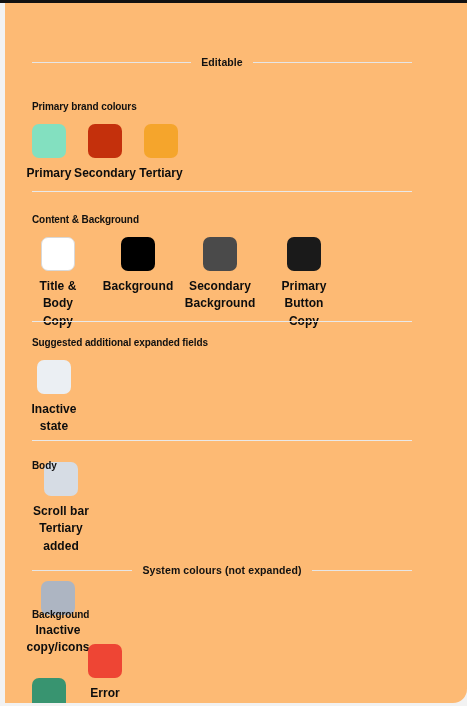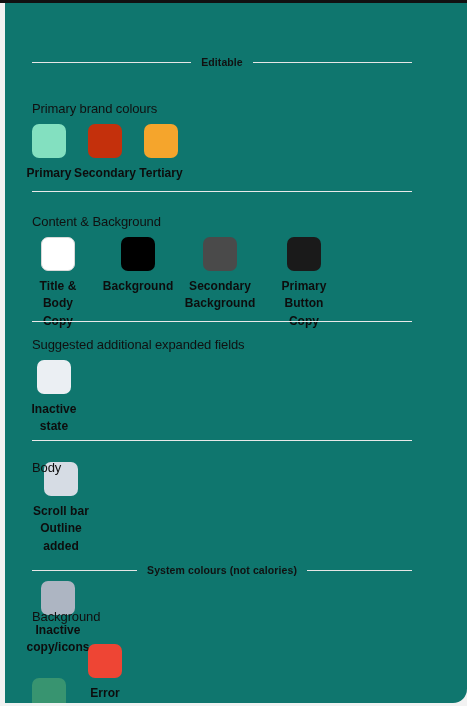--- a/index.html
+++ b/index.html
@@ -27,21 +27,21 @@
     width: 467px;
     height: 706px;
     background: #f2f2f2;
   }
   .card {
     position: absolute;
     top: 3px;
     left: 5px;
     width: 462px;
     height: 700px;
-    background: #0f766e;
+    background: #fdba74;
     border-radius: 0 0 14px 0;
     overflow: hidden;
   }
   .inner {
     position: absolute;
     top: 0; left: 0;
     width: 462px;
     height: 700px;
   }
 
@@ -73,22 +73,22 @@
     left: 27px;
     width: 380px;
     height: 1px;
     background: #e9e9e9;
   }
 
   
   .section-title {
     position: absolute;
     left: 27px;
-    font-size: 13px;
-    font-weight: normal;
+    font-size: 10px;
+    font-weight: bold;
     color: #101010;
     letter-spacing: -0.1px;
     white-space: nowrap;
   }
 
   
   .swatch-row {
     position: absolute;
     display: flex;
     align-items: flex-start;
@@ -182,37 +182,37 @@
 
     <div class="swatch-row" style="top:357px; left:27px; gap:26px;flex-direction:column;">
       <div class="swatch-cell" style="width:44px;">
         <div class="swatch" style="background:#ebeff3;"></div>
         <div class="swatch-label">Inactive
 state</div>
       </div>
       <div class="swatch-cell" style="width:58px;">
         <div class="swatch" style="background:#d6dce4;"></div>
         <div class="swatch-label">Scroll bar
-Outline added</div>
+Tertiary added</div>
       </div>
       <div class="swatch-cell" style="width:52px;">
         <div class="swatch" style="background:#adb5c2;"></div>
         <div class="swatch-label">Inactive
 copy/icons</div>
       </div>
     </div>
 
     <div class="divider" style="top:437px;"></div>
 
     <div class="section-title" style="top:457px;">Body</div>
 
 
     <div class="rule-row" style="top:561px;">
       <div class="rule-line"></div>
-      <div class="rule-caption">System colours (not calories)</div>
+      <div class="rule-caption">System colours (not expanded)</div>
       <div class="rule-line"></div>
     </div>
 
     <div class="section-title" style="top:606px;">Background</div>
 
     <div class="swatch-row" style="top:629px; left:27px; gap:22px;">
       <div class="swatch-cell" style="width:34px;margin-top:46px;">
         <div class="swatch" style="background:#389470;"></div>
         <div class="swatch-label">Success</div>
       </div>

